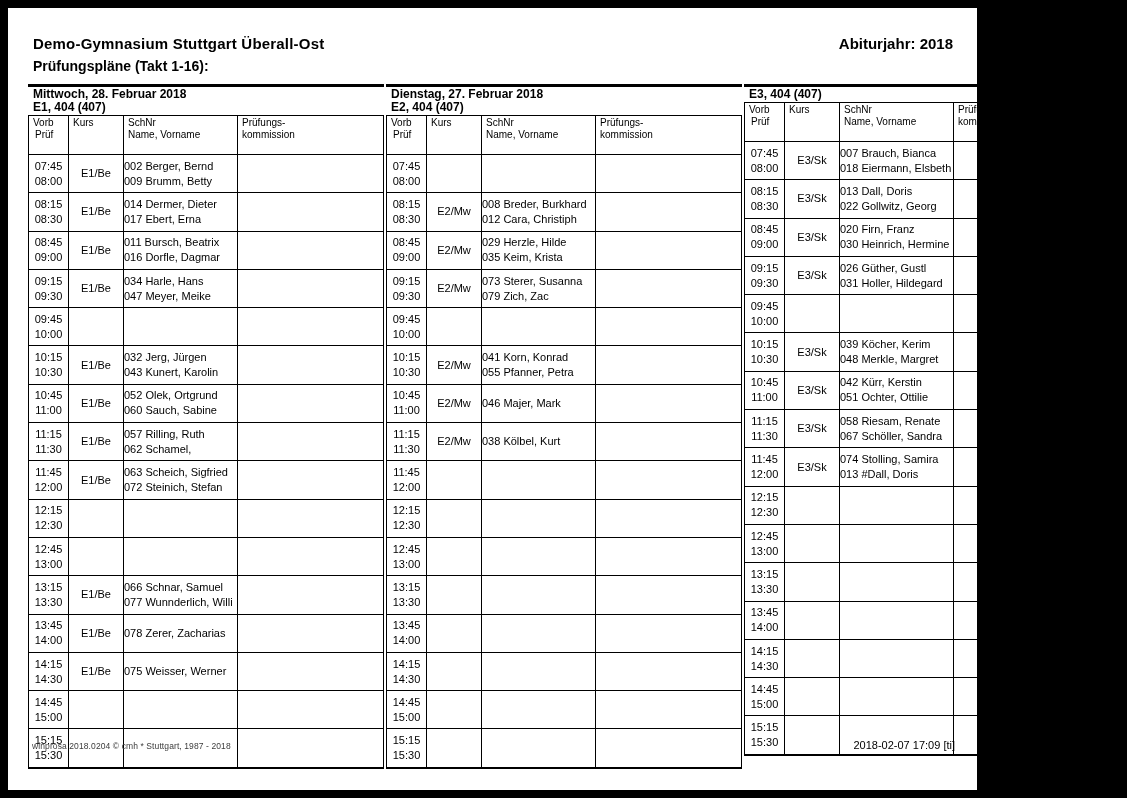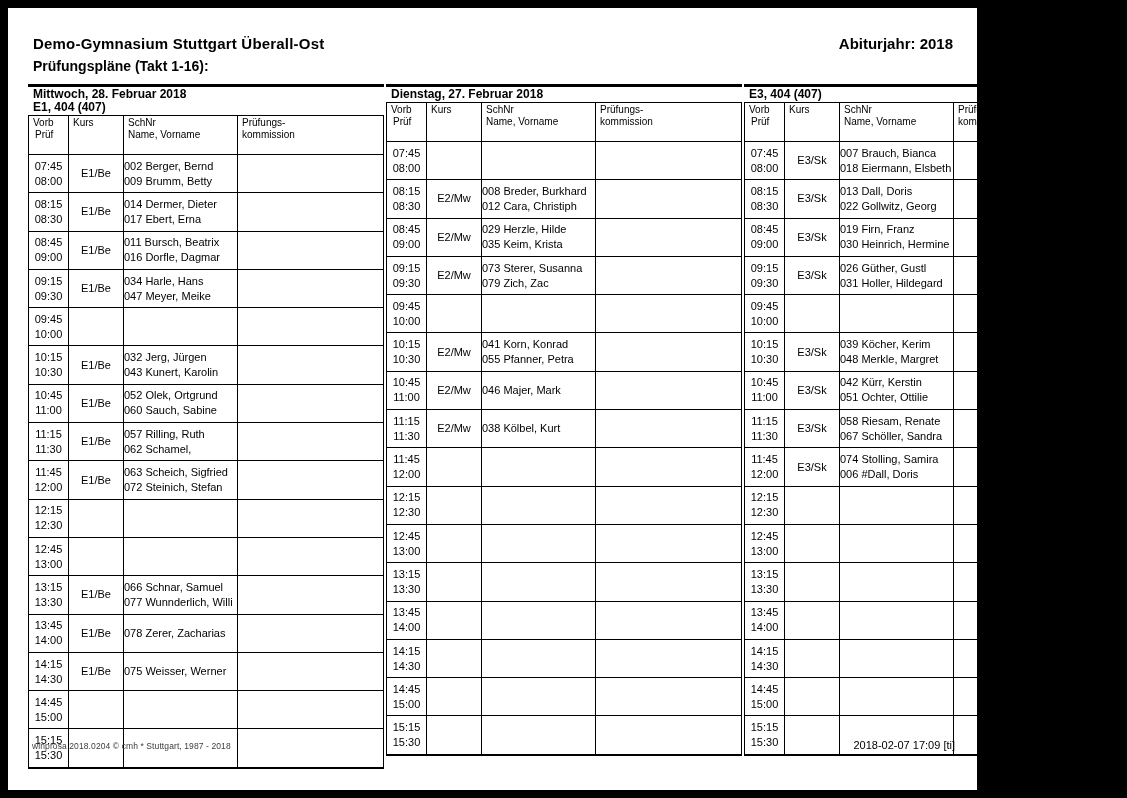--- a/index.html
+++ b/index.html
@@ -320,20 +320,21 @@
     <td class="names-cell"></td>
     <td class="komm-cell"></td>
   </tr>
 </tbody>
       </table>
     </div>
 
     <div class="day-col">
       <div class="day-head">
         <div class="day-line">Dienstag, 27. Februar 2018</div>
+        <div class="room-line">E2, 404 (407)</div>
       </div>
       <table class="plan">
         <colgroup>
             <col class="c-time">
             <col class="c-kurs">
             <col class="c-name">
             <col class="c-komm">
           </colgroup>
         <thead>
           <tr>
@@ -591,21 +592,21 @@
     <td class="komm-cell"></td>
   </tr>
 
   <tr>
     <td class="time-cell">
       <div>08:45</div>
       <div>09:00</div>
     </td>
     <td class="kurs-cell">E3/Sk</td>
     <td class="names-cell">
-                <div>019 Firn, Franz</div>
+                <div>020 Firn, Franz</div>
                 <div>030 Heinrich, Hermine</div>
               </td>
     <td class="komm-cell"></td>
   </tr>
 
   <tr>
     <td class="time-cell">
       <div>09:15</div>
       <div>09:30</div>
     </td>
@@ -667,21 +668,21 @@
   </tr>
 
   <tr>
     <td class="time-cell">
       <div>11:45</div>
       <div>12:00</div>
     </td>
     <td class="kurs-cell">E3/Sk</td>
     <td class="names-cell">
                 <div>074 Stolling, Samira</div>
-                <div>006 #Dall, Doris</div>
+                <div>013 #Dall, Doris</div>
               </td>
     <td class="komm-cell"></td>
   </tr>
 
   <tr>
     <td class="time-cell">
       <div>12:15</div>
       <div>12:30</div>
     </td>
     <td class="kurs-cell"></td>

